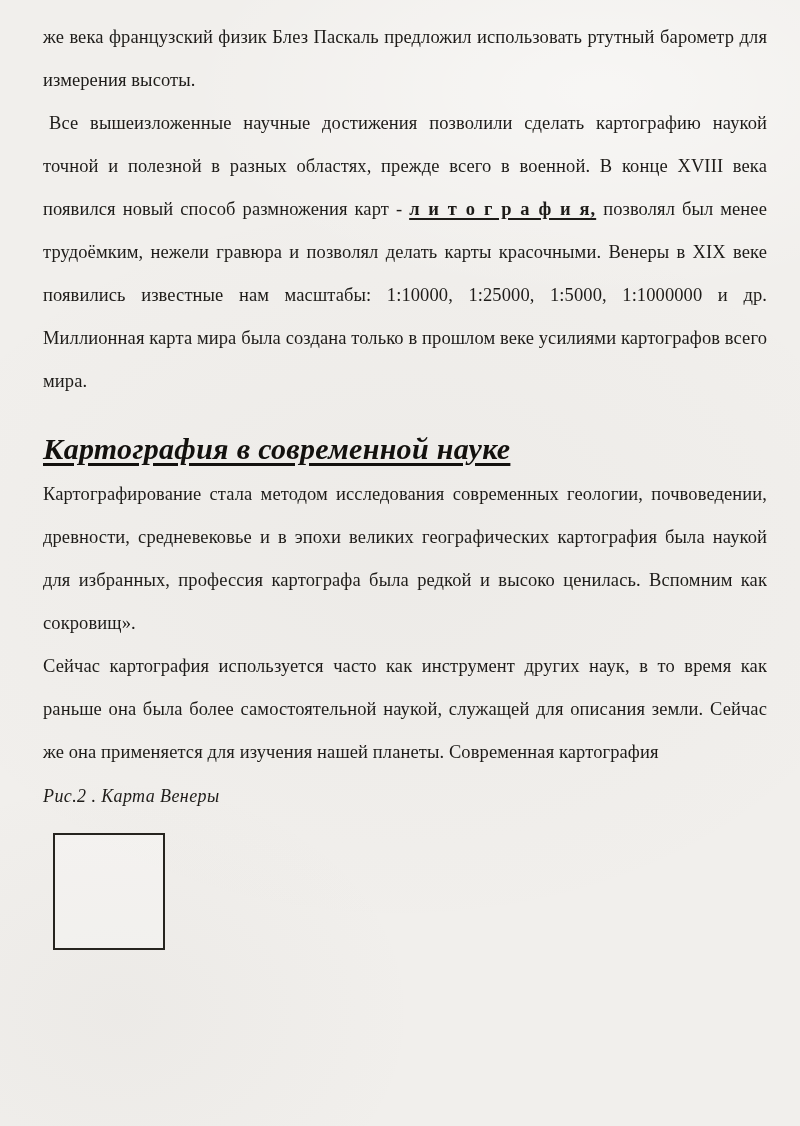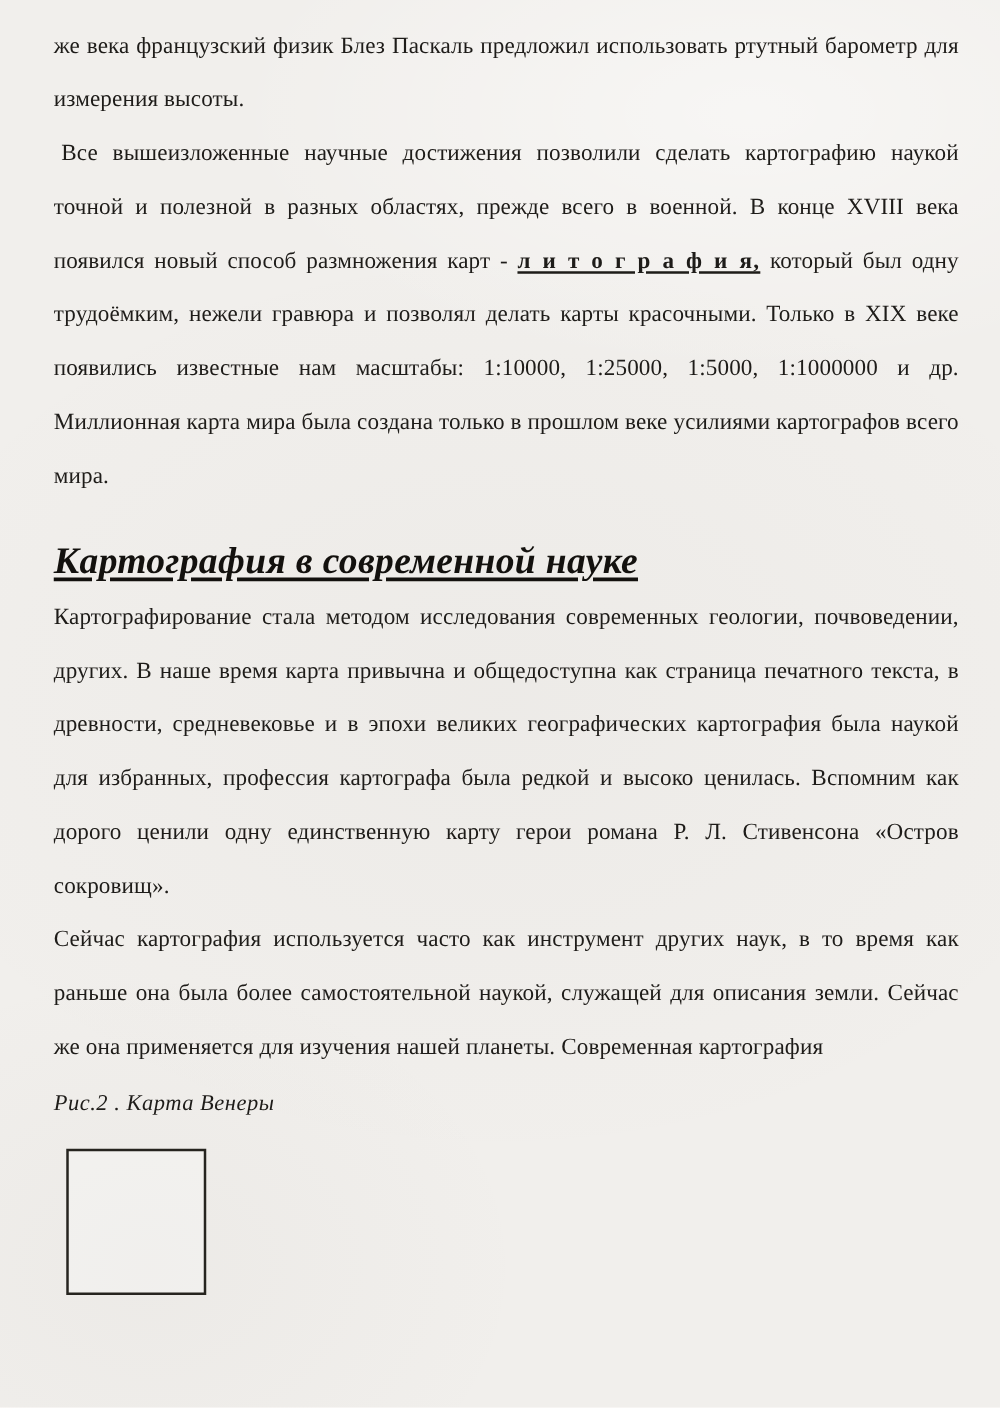--- a/index.html
+++ b/index.html
@@ -85,35 +85,33 @@
 <div class="page">
 
   <div>
     <div class="line just">же века французский физик Блез Паскаль предложил использовать ртутный барометр для</div>
     <div class="line last">измерения высоты.</div>
   </div>
 
   <div>
     <div class="line just indent1">Все вышеизложенные научные достижения позволили сделать картографию наукой</div>
     <div class="line just">точной и полезной в разных областях, прежде всего в военной. В конце XVIII века</div>
-    <div class="line just"><span>появился новый способ размножения карт -</span> <span class="term">л и т о г р а ф и я,</span> <span>который был одну</span></div>
-    <div class="line just">трудоёмким, нежели гравюра и позволял делать карты красочными. Только в XIX веке</div>
+    <div class="line just"><span>появился новый способ размножения карт -</span> <span class="term">л и т о г р а ф и я,</span> <span>позволял был менее</span></div>
+    <div class="line just">трудоёмким, нежели гравюра и позволял делать карты красочными. Венеры в XIX веке</div>
     <div class="line just">появились известные нам масштабы: 1:10000, 1:25000, 1:5000, 1:1000000 и др.</div>
     <div class="line just">Миллионная карта мира была создана только в прошлом веке усилиями картографов всего</div>
     <div class="line last">мира.</div>
   </div>
 
   <div class="heading">Картография в современной науке</div>
 
   <div>
     <div class="line just">Картографирование стала методом исследования современных геологии, почвоведении,</div>
-    <div class="line just">других. В наше время карта привычна и общедоступна как страница печатного текста, в</div>
     <div class="line just">древности, средневековье и в эпохи великих географических картография была наукой</div>
     <div class="line just">для избранных, профессия картографа была редкой и высоко ценилась. Вспомним как</div>
-    <div class="line just">дорого ценили одну единственную карту герои романа Р. Л. Стивенсона «Остров</div>
     <div class="line last">сокровищ».</div>
   </div>
 
   <div>
     <div class="line just">Сейчас картография используется часто как инструмент других наук, в то время как</div>
     <div class="line just">раньше она была более самостоятельной наукой, служащей для описания земли. Сейчас</div>
     <div class="line last">же она применяется для изучения нашей планеты. Современная картография</div>
   </div>
 
   <div class="caption">Рис.2 . Карта Венеры</div>

